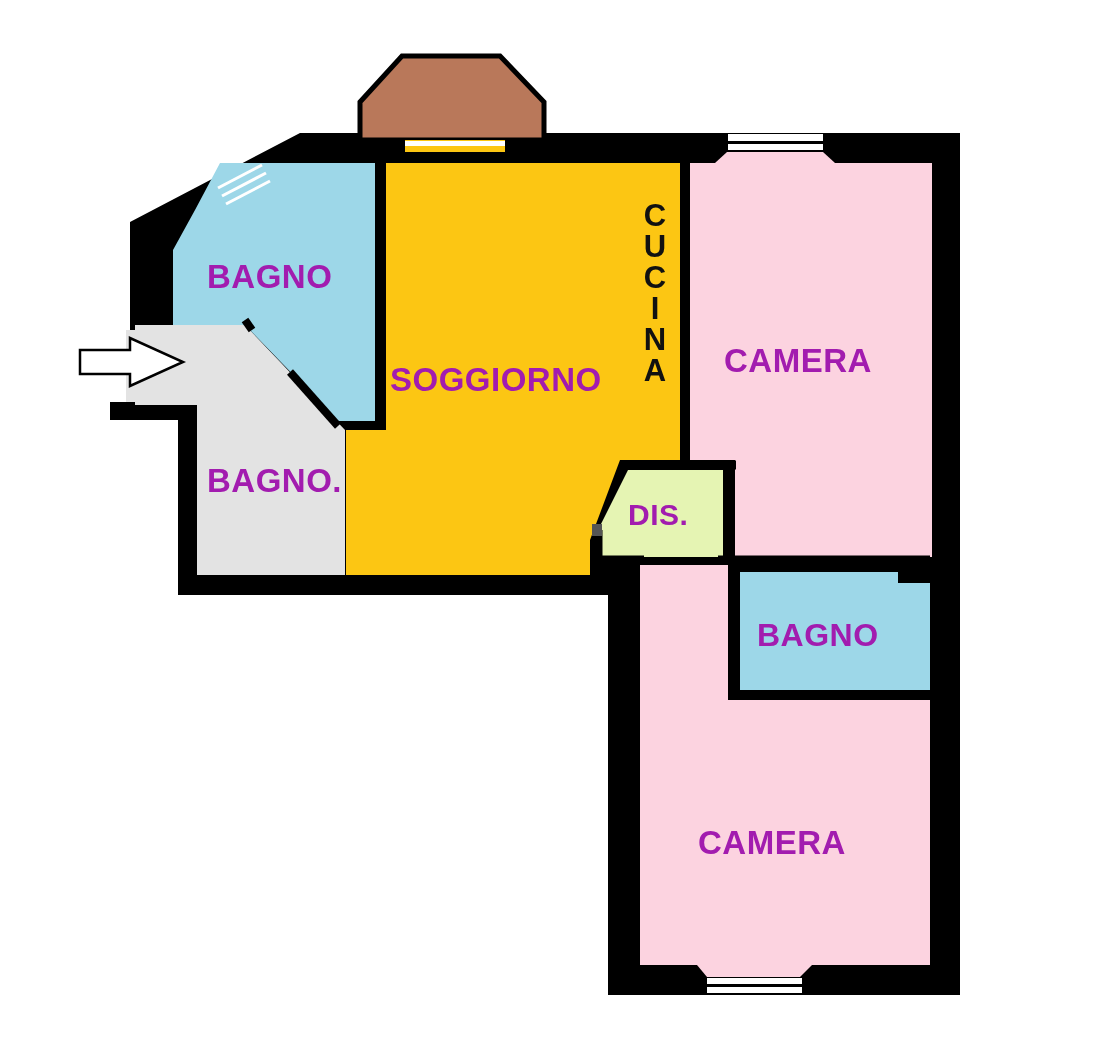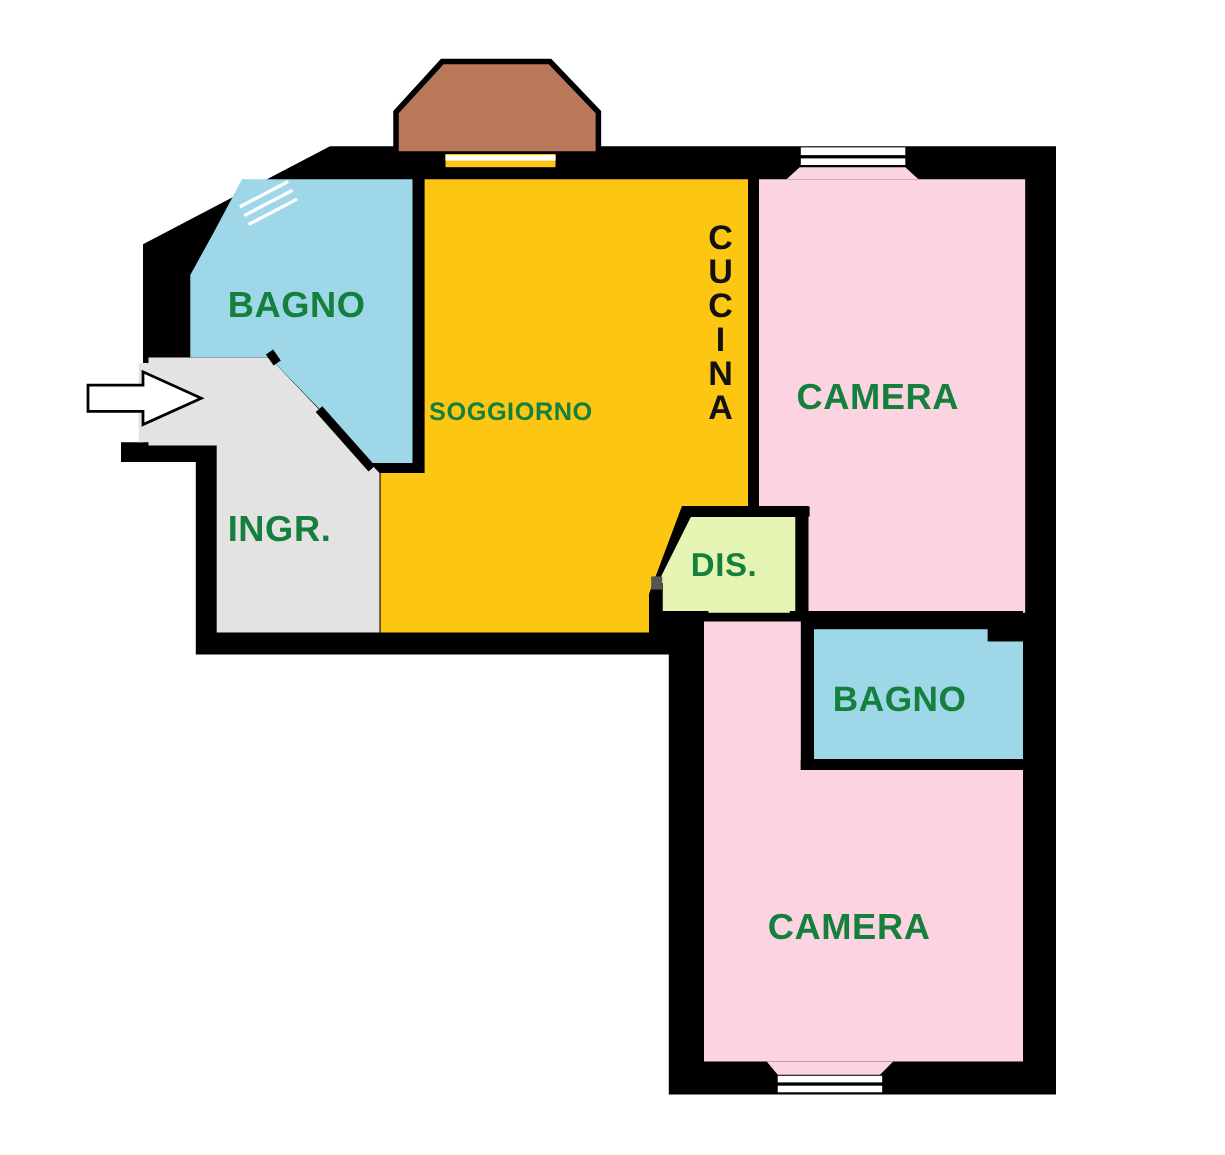--- a/index.html
+++ b/index.html
@@ -1,18 +1,18 @@
 <!DOCTYPE html>
 <html><head>
 <meta charset="utf-8">
 <style>
   html, body { margin:0; padding:0; background:#ffffff; }
   body { width:1114px; height:1050px; position:relative; overflow:hidden; font-family:"Liberation Sans", sans-serif; }
   svg { position:absolute; left:0; top:0; }
-  .lbl { position:absolute; font-family:"Liberation Sans", sans-serif; font-weight:bold; color:#15803d; white-space:nowrap; letter-spacing:0.5px; }
+  .lbl { position:absolute; font-family:"Liberation Sans", sans-serif; font-weight:bold; color:#a21caf; white-space:nowrap; letter-spacing:0.5px; }
   .vert { position:absolute; font-family:"Liberation Sans", sans-serif; font-weight:bold; color:#111; display:flex; flex-direction:column; align-items:center; line-height:31px; }
 </style>
 </head>
 <body>
 
 <svg width="1114" height="1050" viewBox="0 0 1114 1050">
 
   <g fill="#000">
 
     <polygon points="130,222 300,133 960,133 960,995 608,995 608,595 178,595 178,420 110,420 110,402 130,402"></polygon>
@@ -67,26 +67,26 @@
     <line x1="728" y1="695" x2="930" y2="695" stroke-width="9"></line>
     <line x1="598" y1="530" x2="598" y2="575" stroke-width="9"></line>
   </g>
   <rect x="898" y="565" width="32" height="18" fill="#000"></rect>
   <rect x="592" y="524" width="10" height="12" fill="#555"></rect>
 
   <polygon points="80,350 130,350 130,338 183,362 130,386 130,374 80,374" fill="#fff" stroke="#000" stroke-width="2.5"></polygon>
 </svg>
 
 <div class="lbl" style="left:207px;top:258px;font-size:33px;">BAGNO</div>
-<div class="lbl" style="left:390px;top:361px;font-size:23px;">SOGGIORNO</div>
+<div class="lbl" style="left:390px;top:361px;font-size:33px;">SOGGIORNO</div>
 <div class="vert" style="left:640px;top:200px;width:30px;font-size:31px;">
   <span>C</span>
   <span>U</span>
   <span>C</span>
   <span>I</span>
   <span>N</span>
   <span>A</span>
 </div>
 <div class="lbl" style="left:724px;top:342px;font-size:33px;">CAMERA</div>
-<div class="lbl" style="left:207px;top:462px;font-size:33px;">INGR.</div>
+<div class="lbl" style="left:207px;top:462px;font-size:33px;">BAGNO.</div>
 <div class="lbl" style="left:628px;top:498px;font-size:30px;text-align:center;">DIS.</div>
 <div class="lbl" style="left:757px;top:617px;font-size:32px;">BAGNO</div>
 <div class="lbl" style="left:698px;top:824px;font-size:33px;">CAMERA</div>
 
 </body></html>

